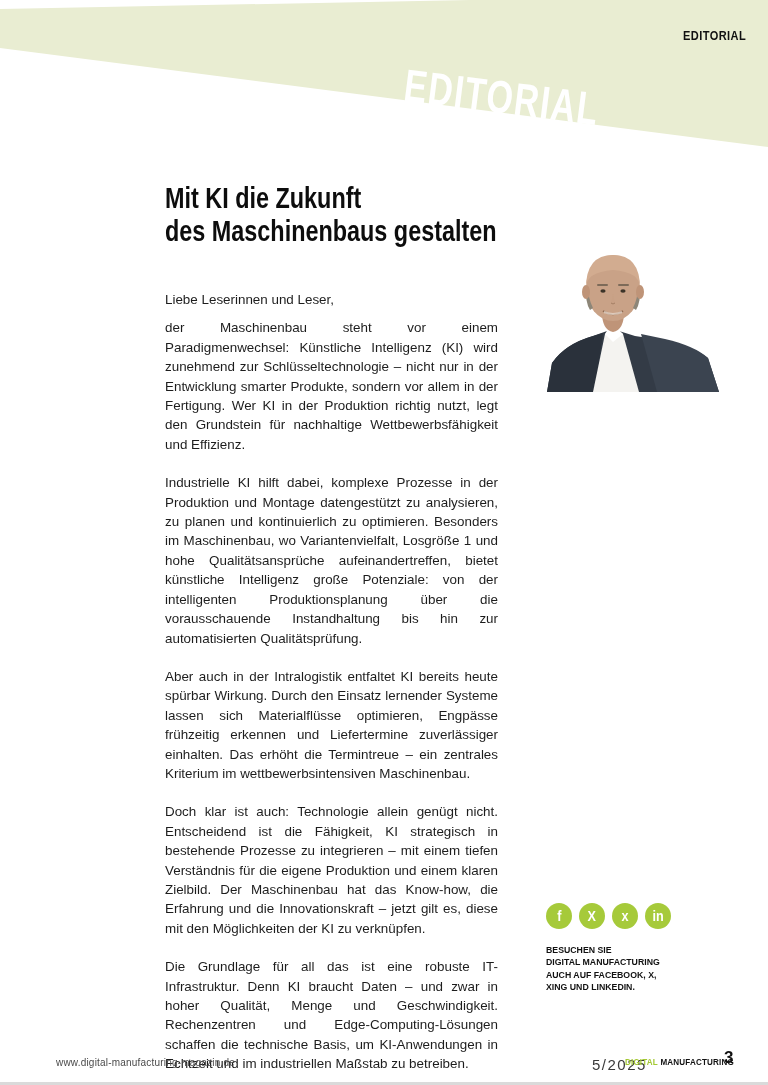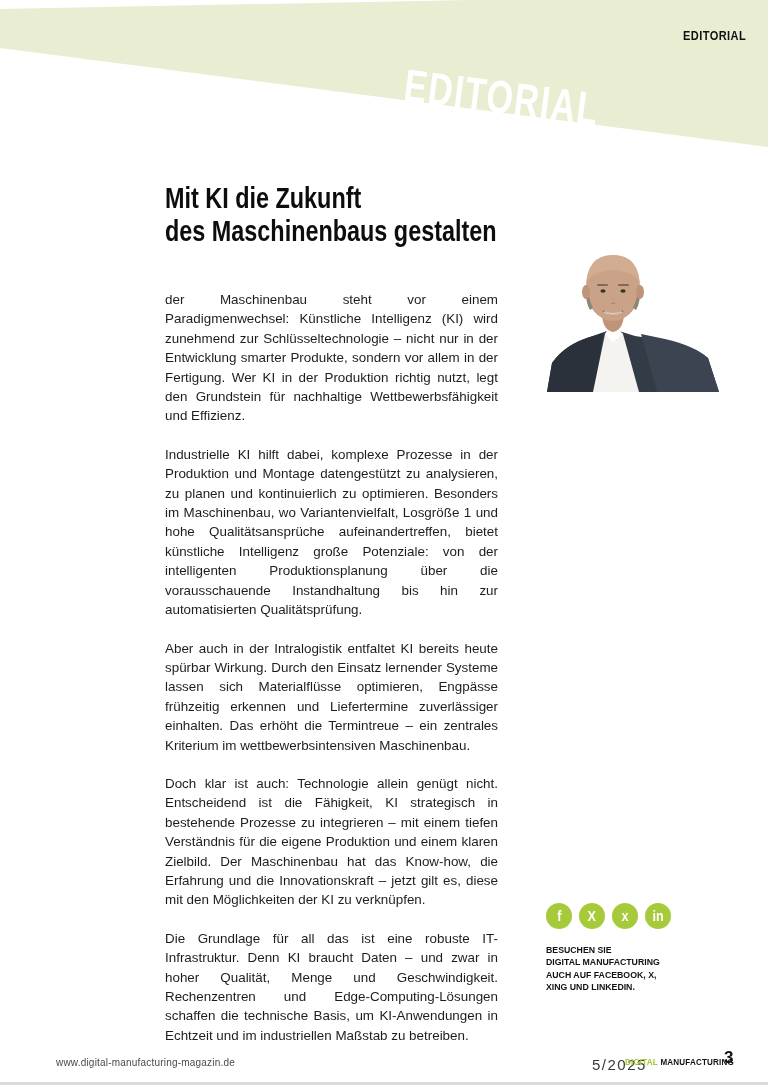--- a/index.html
+++ b/index.html
@@ -116,20 +116,21 @@
       <ellipse cx="78" cy="49" rx="2.6" ry="1.8" fill="#3c3328"></ellipse>
 
       <path d="M68 52 L66 61 Q68 63 70 61 Z" fill="#b8907310"></path>
       <path d="M66 61 Q68 63 70 61" stroke="#a57f64" stroke-width="1" fill="none"></path>
       <path d="M58 69 Q68 76 78 69" stroke="#8f6a52" stroke-width="1.6" fill="none"></path>
       <path d="M59 70 Q68 74 77 70" stroke="#f1e6da" stroke-width="2" fill="none" opacity=".7"></path>
     </svg>
   </div>
 
   <div class="body-col">
+    <p class="salutation">Liebe Leserinnen und Leser,</p>
     <p>der Maschinenbau steht vor einem Paradigmenwechsel: Künstliche Intelligenz (KI) wird zunehmend zur Schlüsseltechnologie – nicht nur in der Entwicklung smarter Produkte, sondern vor allem in der Fertigung. Wer KI in der Produktion richtig nutzt, legt den Grundstein für nachhaltige Wettbewerbsfähigkeit und Effizienz.</p>
     <p>Industrielle KI hilft dabei, komplexe Prozesse in der Produktion und Montage datengestützt zu analysieren, zu planen und kontinuierlich zu optimieren. Besonders im Maschinenbau, wo Variantenvielfalt, Losgröße 1 und hohe Qualitätsansprüche aufeinandertreffen, bietet künstliche Intelligenz große Potenziale: von der intelligenten Produktionsplanung über die vorausschauende Instandhaltung bis hin zur automatisierten Qualitätsprüfung.</p>
     <p>Aber auch in der Intralogistik entfaltet KI bereits heute spürbar Wirkung. Durch den Einsatz lernender Systeme lassen sich Materialflüsse optimieren, Engpässe frühzeitig erkennen und Liefertermine zuverlässiger einhalten. Das erhöht die Termintreue – ein zentrales Kriterium im wettbewerbsintensiven Maschinenbau.</p>
     <p>Doch klar ist auch: Technologie allein genügt nicht. Entscheidend ist die Fähigkeit, KI strategisch in bestehende Prozesse zu integrieren – mit einem tiefen Verständnis für die eigene Produktion und einem klaren Zielbild. Der Maschinenbau hat das Know-how, die Erfahrung und die Innovationskraft – jetzt gilt es, diese mit den Möglichkeiten der KI zu verknüpfen.</p>
     <p>Die Grundlage für all das ist eine robuste IT-Infrastruktur. Denn KI braucht Daten – und zwar in hoher Qualität, Menge und Geschwindigkeit. Rechenzentren und Edge-Computing-Lösungen schaffen die technische Basis, um KI-Anwendungen in Echtzeit und im industriellen Maßstab zu betreiben.</p>
 
   </div>
 
   <div class="social">
     <div class="s-icon">

